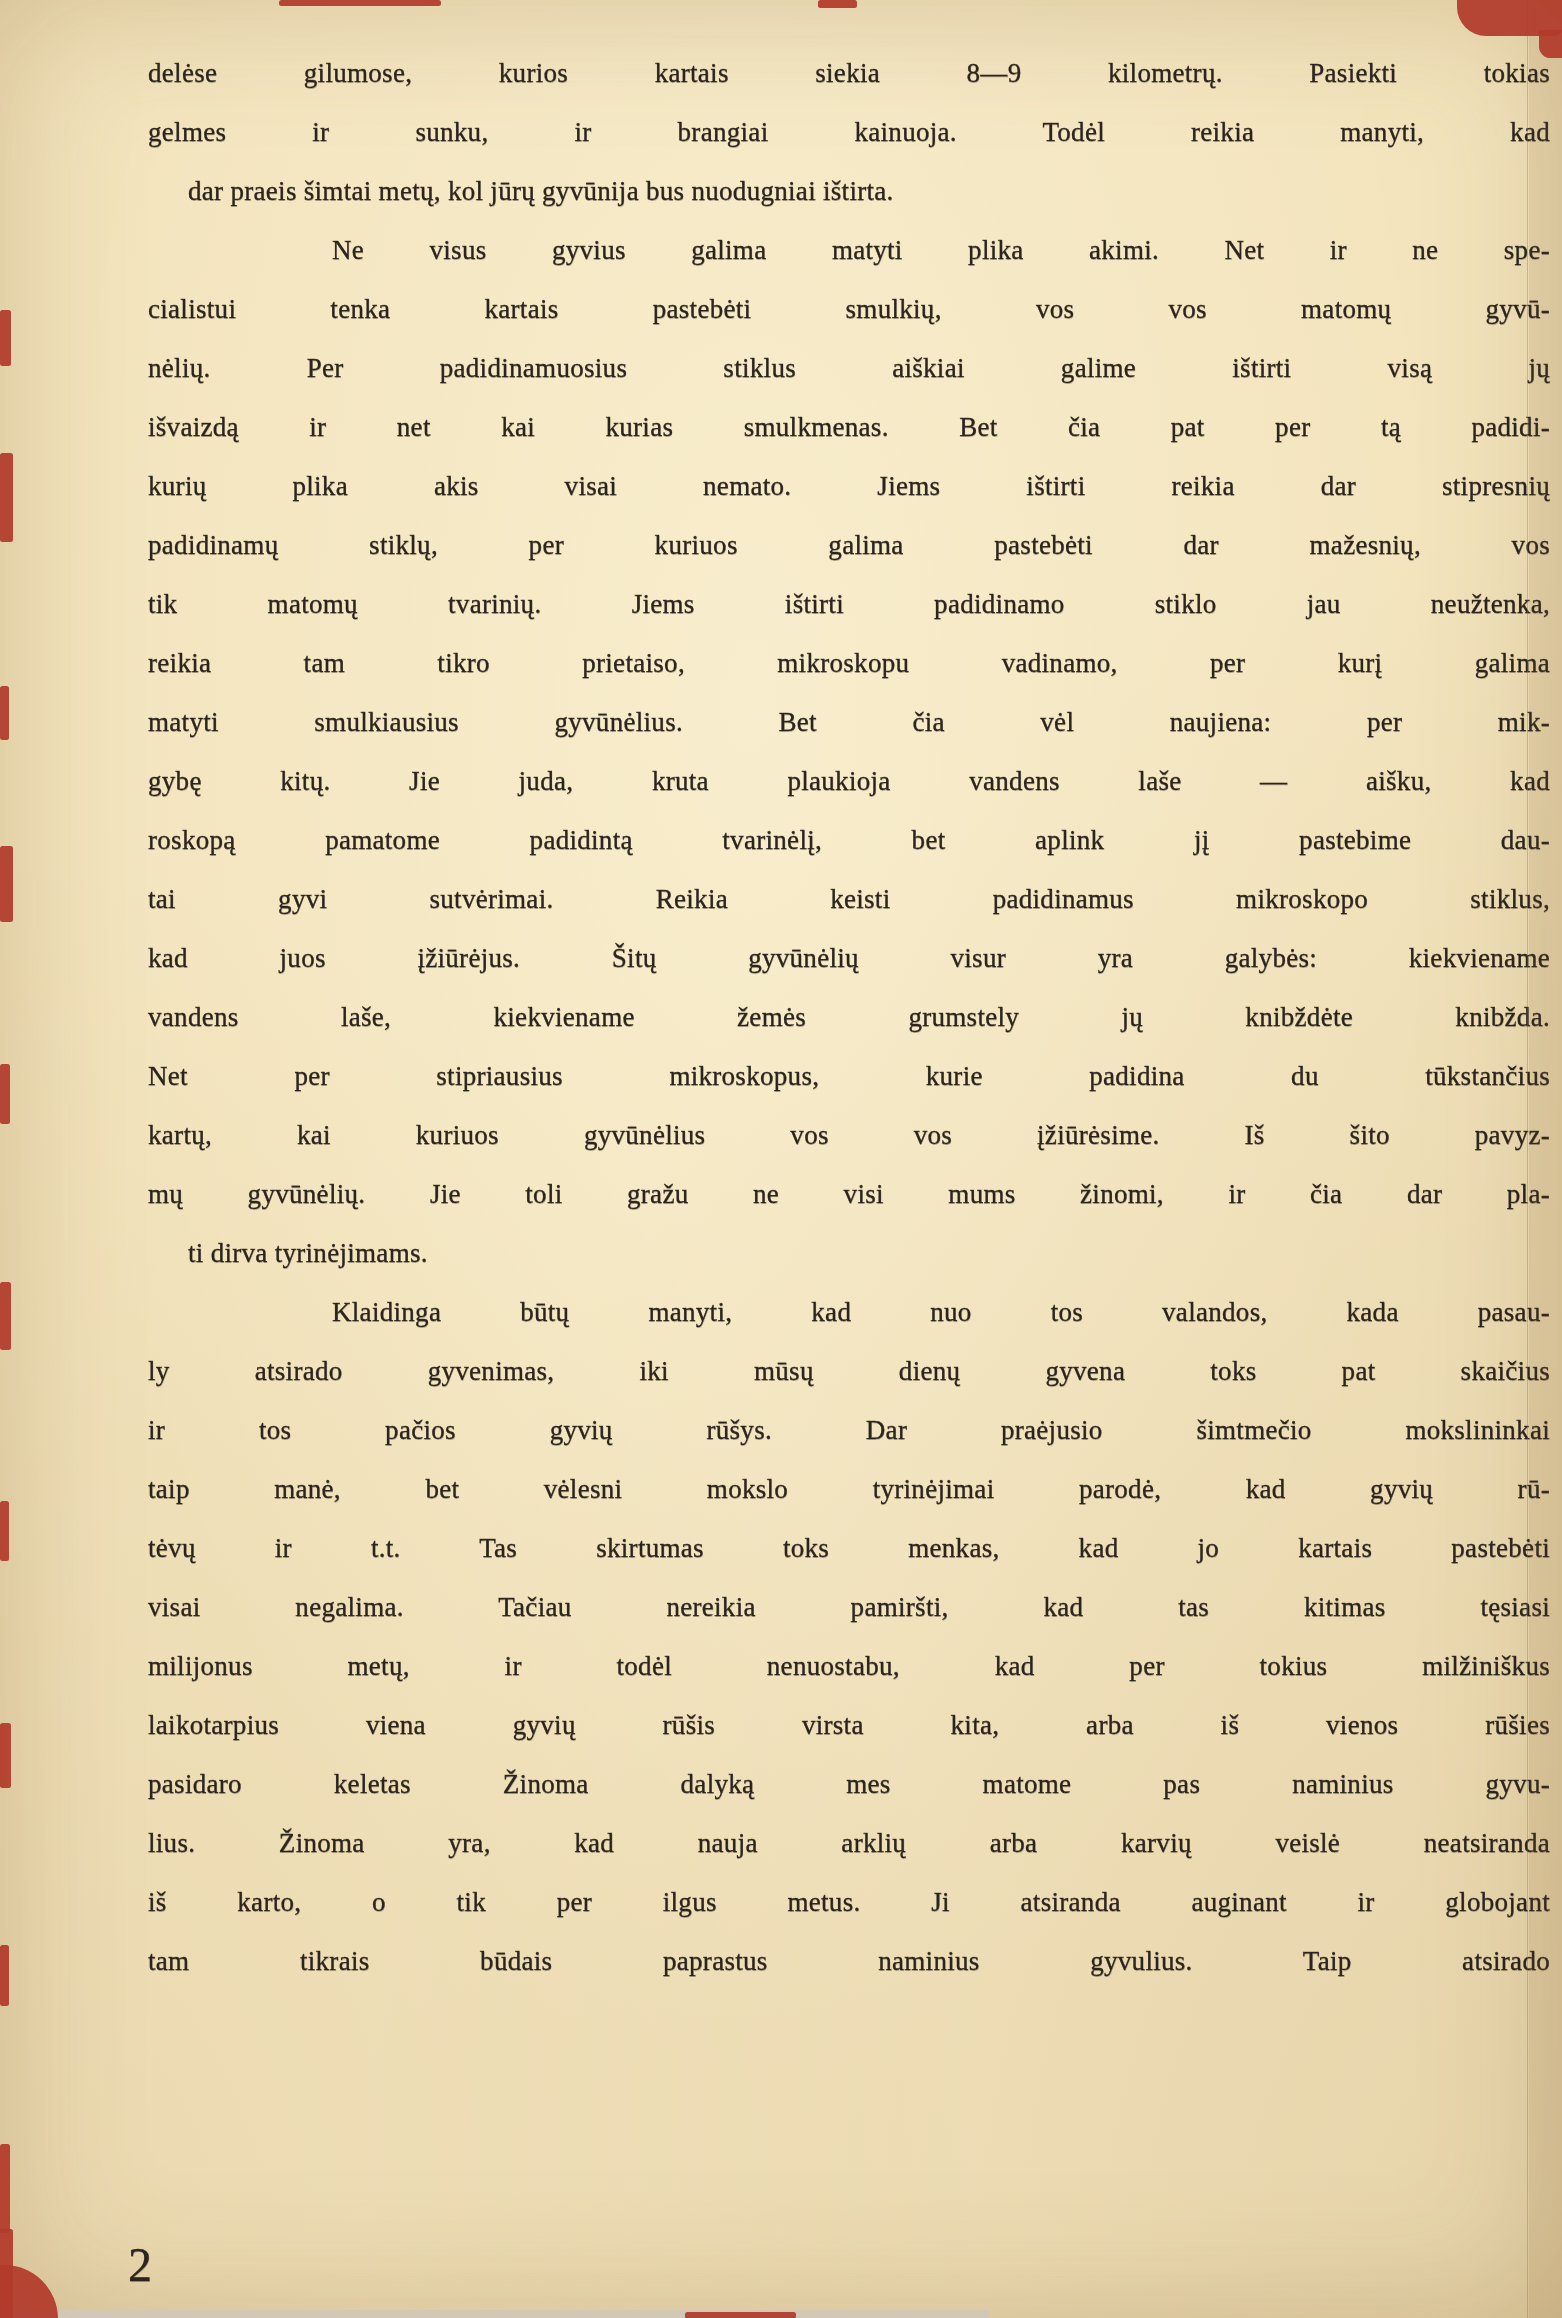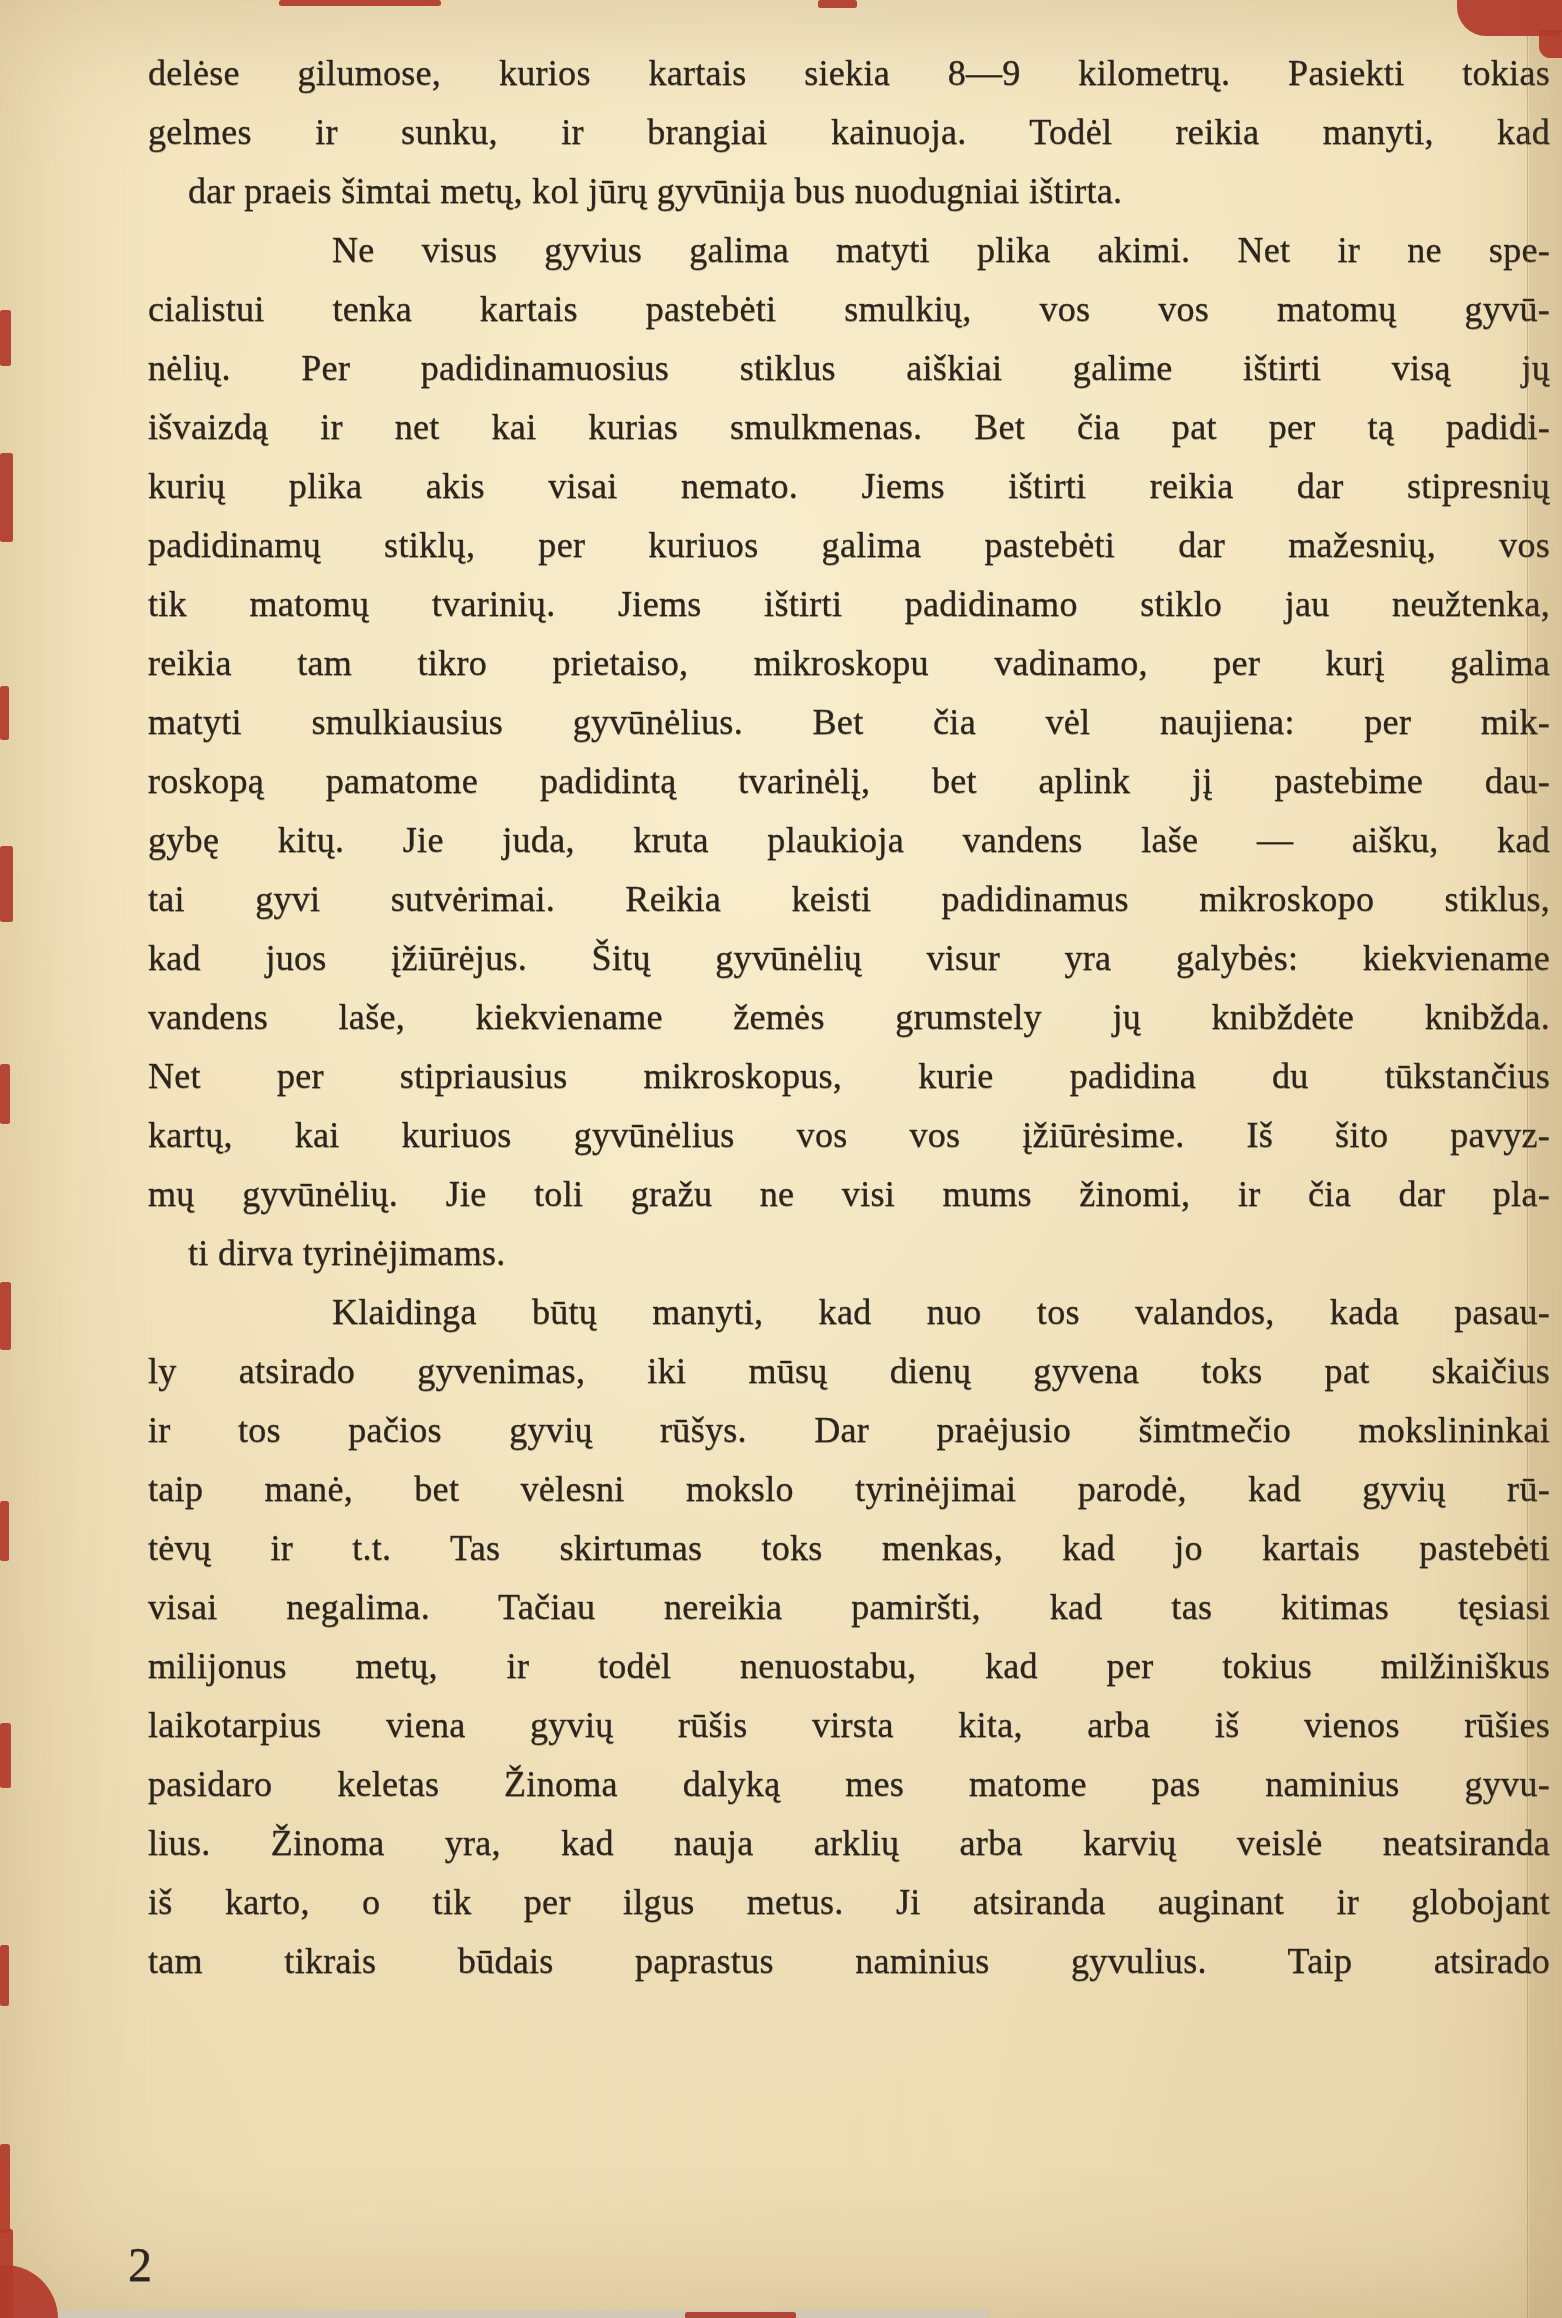--- a/index.html
+++ b/index.html
@@ -26,21 +26,21 @@
     color:var(--ink);
   }
   .text-block{
     position:absolute;
     left:148px; top:44px;
     width:1402px;
   }
   .tline{
     height:59px;
     line-height:59px;
-    font-size:36px;
+    font-size:27px;
     letter-spacing:0.3px;
     white-space:nowrap;
     text-align:justify;
     text-align-last:justify;
     text-justify:inter-word;
     -webkit-text-stroke:0.3px rgba(43,37,30,0.85);
     text-shadow:0.4px 0.6px 0.4px rgba(70,52,32,0.30);
   }
   .tline.flush{ text-align-last:left;margin-left:40px; }
   .tline.indent{ text-indent:184px; }
@@ -85,22 +85,22 @@
     <div class="tline flush">dar praeis šimtai metų, kol jūrų gyvūnija bus nuodugniai ištirta.</div>
     <div class="tline indent">Ne visus gyvius galima matyti plika akimi. Net ir ne spe-</div>
     <div class="tline">cialistui tenka kartais pastebėti smulkių, vos vos matomų gyvū-</div>
     <div class="tline">nėlių. Per padidinamuosius stiklus aiškiai galime ištirti visą jų</div>
     <div class="tline">išvaizdą ir net kai kurias smulkmenas. Bet čia pat per tą padidi-</div>
     <div class="tline">kurių plika akis visai nemato. Jiems ištirti reikia dar stipresnių</div>
     <div class="tline">padidinamų stiklų, per kuriuos galima pastebėti dar mažesnių, vos</div>
     <div class="tline">tik matomų tvarinių. Jiems ištirti padidinamo stiklo jau neužtenka,</div>
     <div class="tline">reikia tam tikro prietaiso, mikroskopu vadinamo, per kurį galima</div>
     <div class="tline">matyti smulkiausius gyvūnėlius. Bet čia vėl naujiena: per mik-</div>
+    <div class="tline">gybę kitų. Jie juda, kruta plaukioja vandens laše — aišku, kad</div>
     <div class="tline">roskopą pamatome padidintą tvarinėlį, bet aplink jį pastebime dau-</div>
-    <div class="tline">gybę kitų. Jie juda, kruta plaukioja vandens laše — aišku, kad</div>
     <div class="tline">tai gyvi sutvėrimai. Reikia keisti padidinamus mikroskopo stiklus,</div>
     <div class="tline">kad juos įžiūrėjus. Šitų gyvūnėlių visur yra galybės: kiekviename</div>
     <div class="tline">vandens laše, kiekviename žemės grumstely jų knibždėte knibžda.</div>
     <div class="tline">Net per stipriausius mikroskopus, kurie padidina du tūkstančius</div>
     <div class="tline">kartų, kai kuriuos gyvūnėlius vos vos įžiūrėsime. Iš šito pavyz-</div>
     <div class="tline">mų gyvūnėlių. Jie toli gražu ne visi mums žinomi, ir čia dar pla-</div>
     <div class="tline flush">ti dirva tyrinėjimams.</div>
     <div class="tline indent">Klaidinga būtų manyti, kad nuo tos valandos, kada pasau-</div>
     <div class="tline">ly atsirado gyvenimas, iki mūsų dienų gyvena toks pat skaičius</div>
     <div class="tline">ir tos pačios gyvių rūšys. Dar praėjusio šimtmečio mokslininkai</div>

